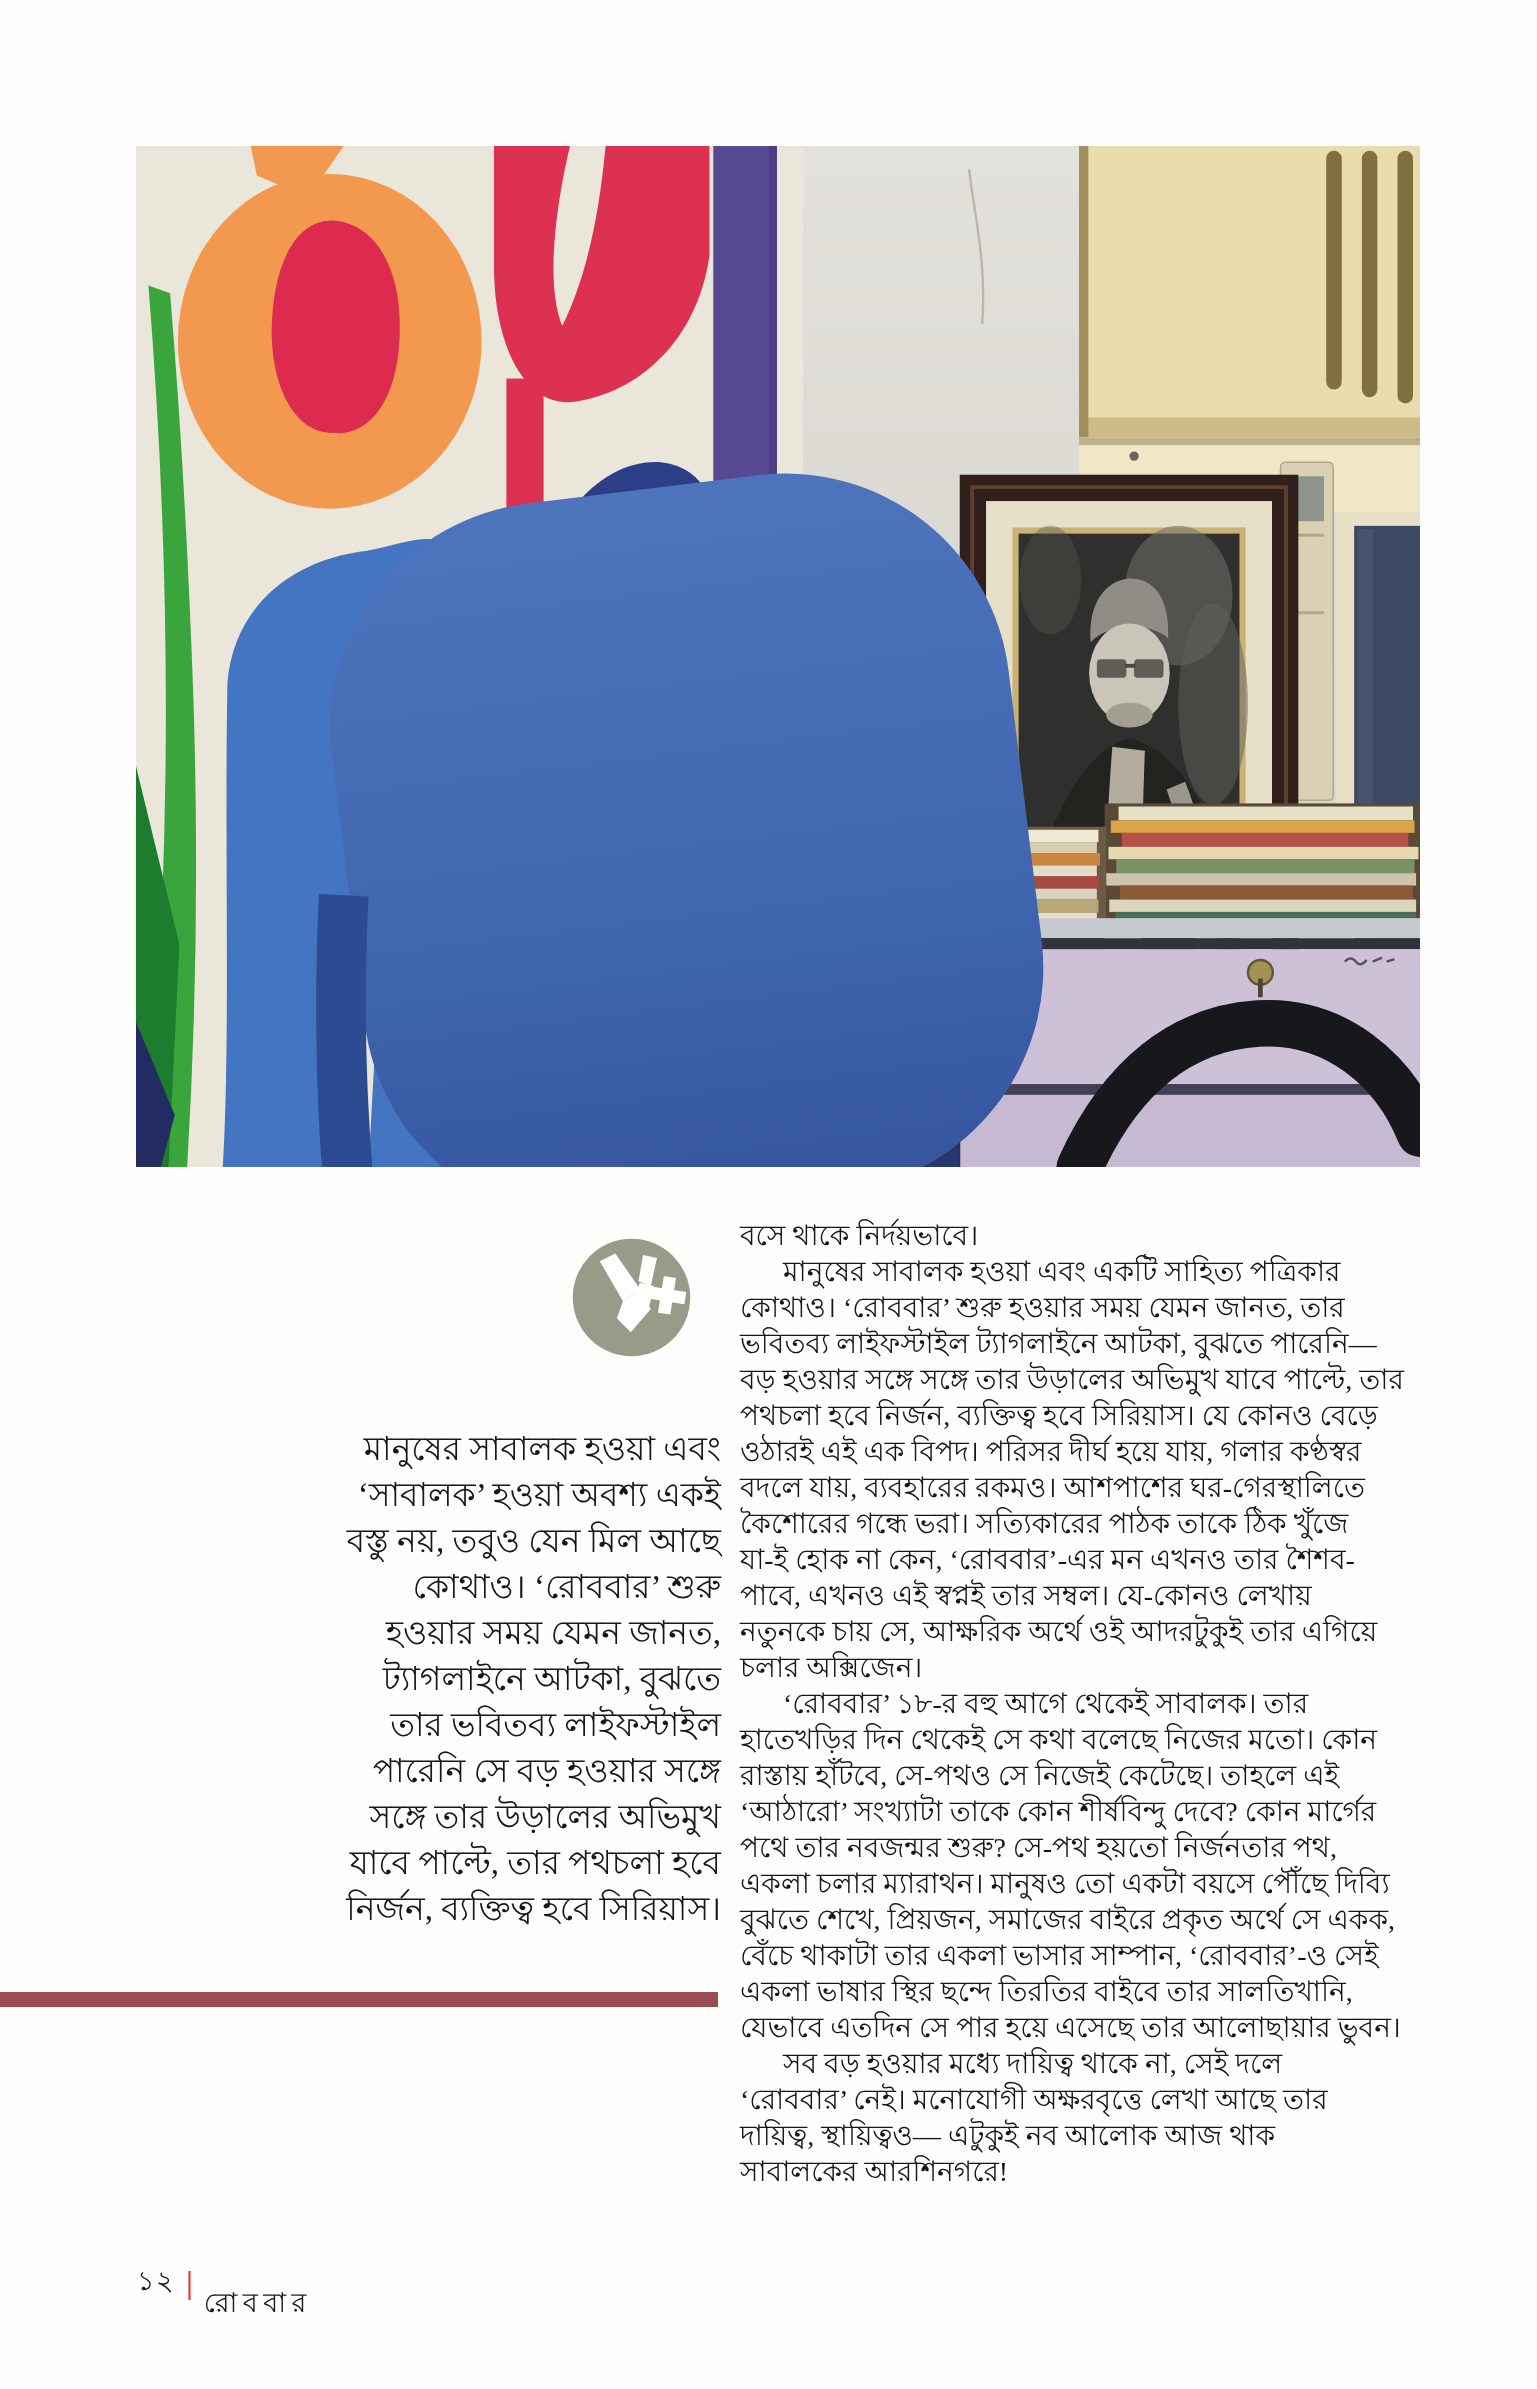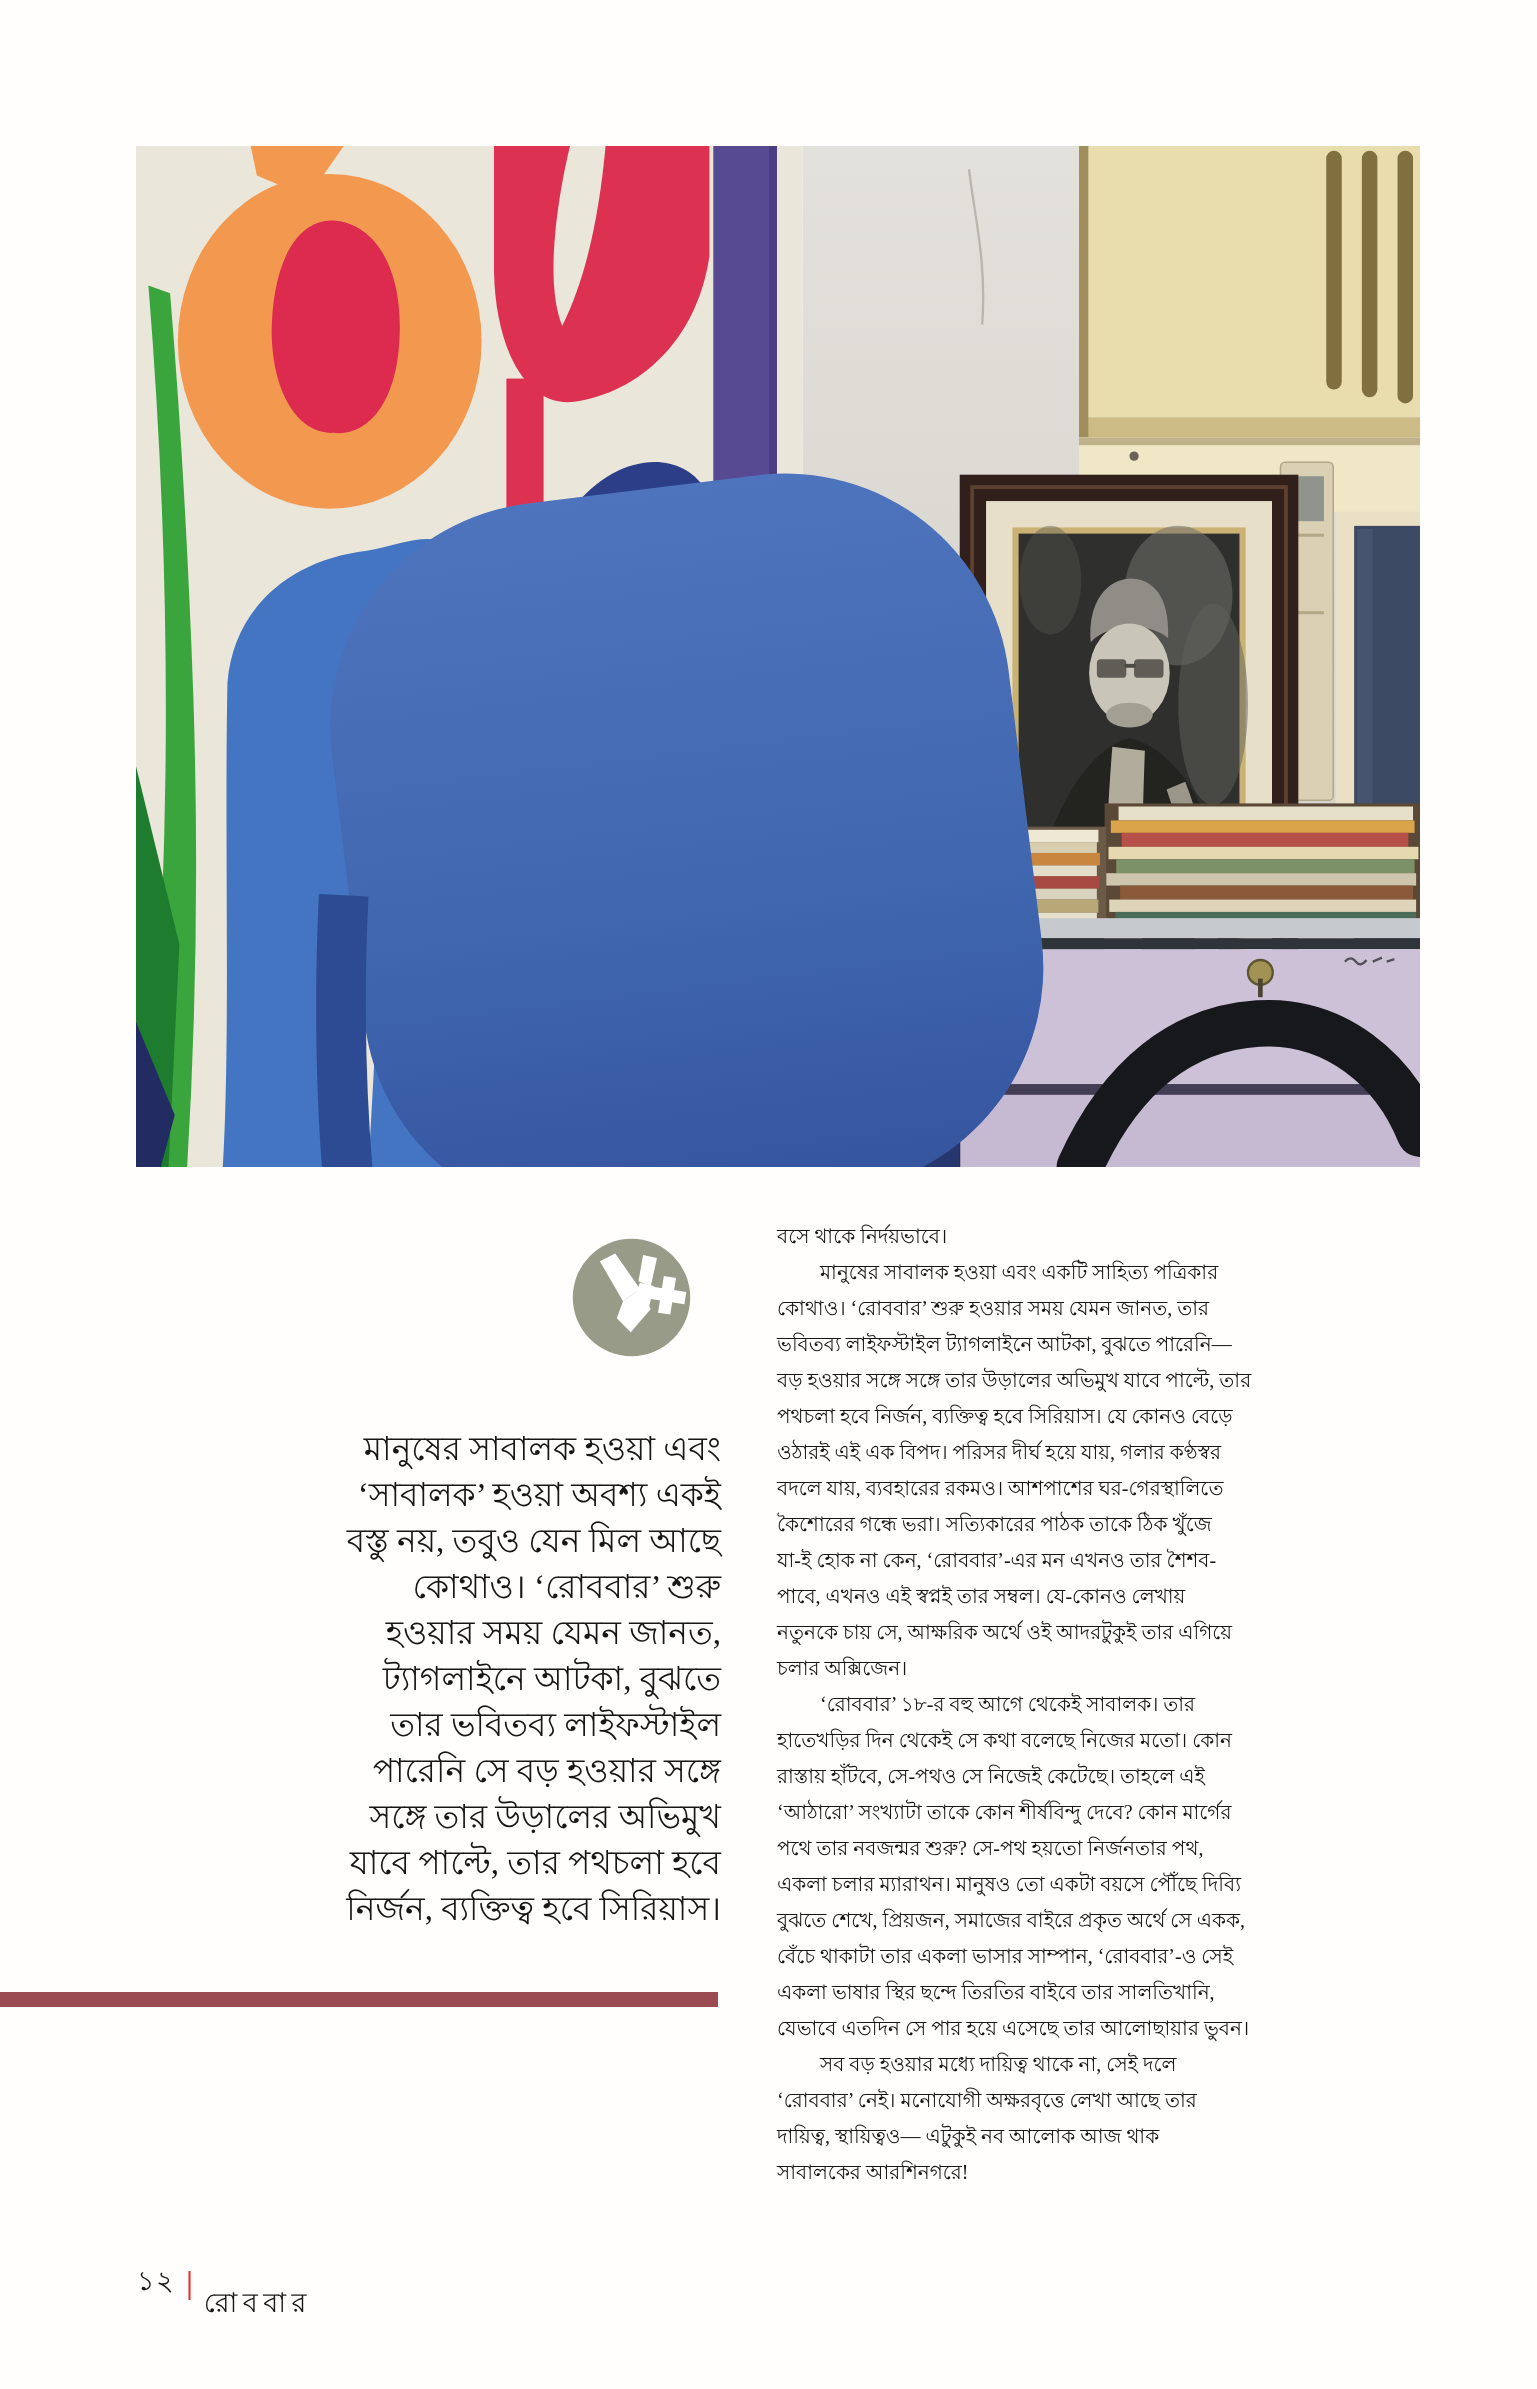--- a/index.html
+++ b/index.html
@@ -4,21 +4,21 @@
 <style>
   html,body{margin:0;padding:0;background:#ffffff;}
   .page{position:relative;width:1538px;height:2389px;background:#fffefc;overflow:hidden;
         font-family:"Liberation Serif","DejaVu Serif",serif;color:#161616;}
   .photo{position:absolute;left:136px;top:146px;width:1284px;height:1021px;}
   .photo svg{display:block;width:100%;height:100%;}
   .logo{position:absolute;left:572px;top:1238px;width:119px;height:119px;}
   .pullquote{position:absolute;left:178px;top:1426px;width:543px;text-align:right;
              font-size:33px;line-height:46px;font-weight:500;}
   .pullquote .pq-line{white-space:nowrap;}
-  .bodycol{position:absolute;left:777px;top:1218px;width:653px;font-size:20px;line-height:36px;}
+  .bodycol{position:absolute;left:740px;top:1218px;width:653px;font-size:28px;line-height:36px;}
   .bodycol .line{text-align:justify;white-space:nowrap;}
   .bodycol .ind{text-indent:43px;}
   .rule{position:absolute;left:0;top:1992px;width:718px;height:14.7px;background:#9b4c53;}
   .footer{position:absolute;left:137px;top:2265px;height:34px;display:flex;align-items:center;font-size:27px;justify-content:center;}
   .footer .num{letter-spacing:1.6px;}
   .footer .sep{color:#e8312b;font-weight:bold;margin:0 11px;font-size:29.5px;transform:scaleY(1.1);}
   .footer .mag{letter-spacing:5.4px;margin-top:44px;}
 </style>
 </head>
 <body>

